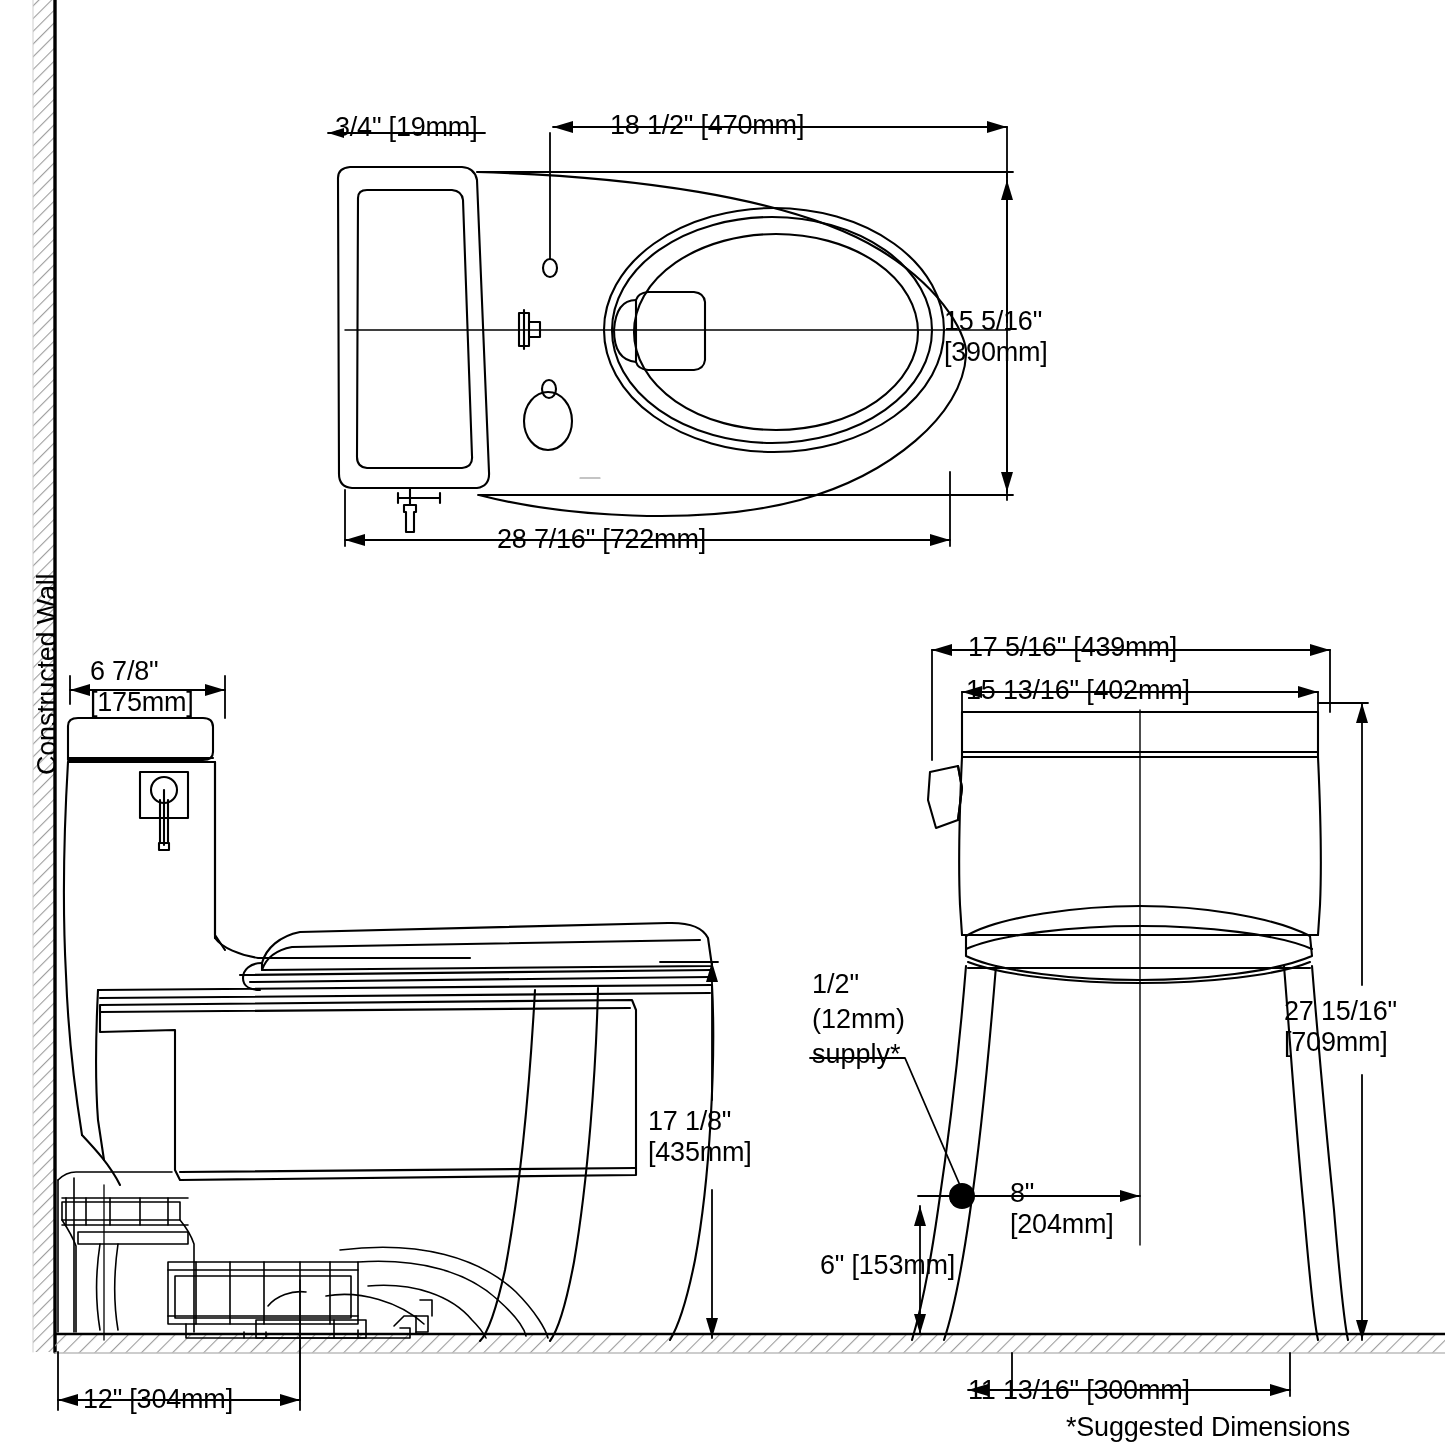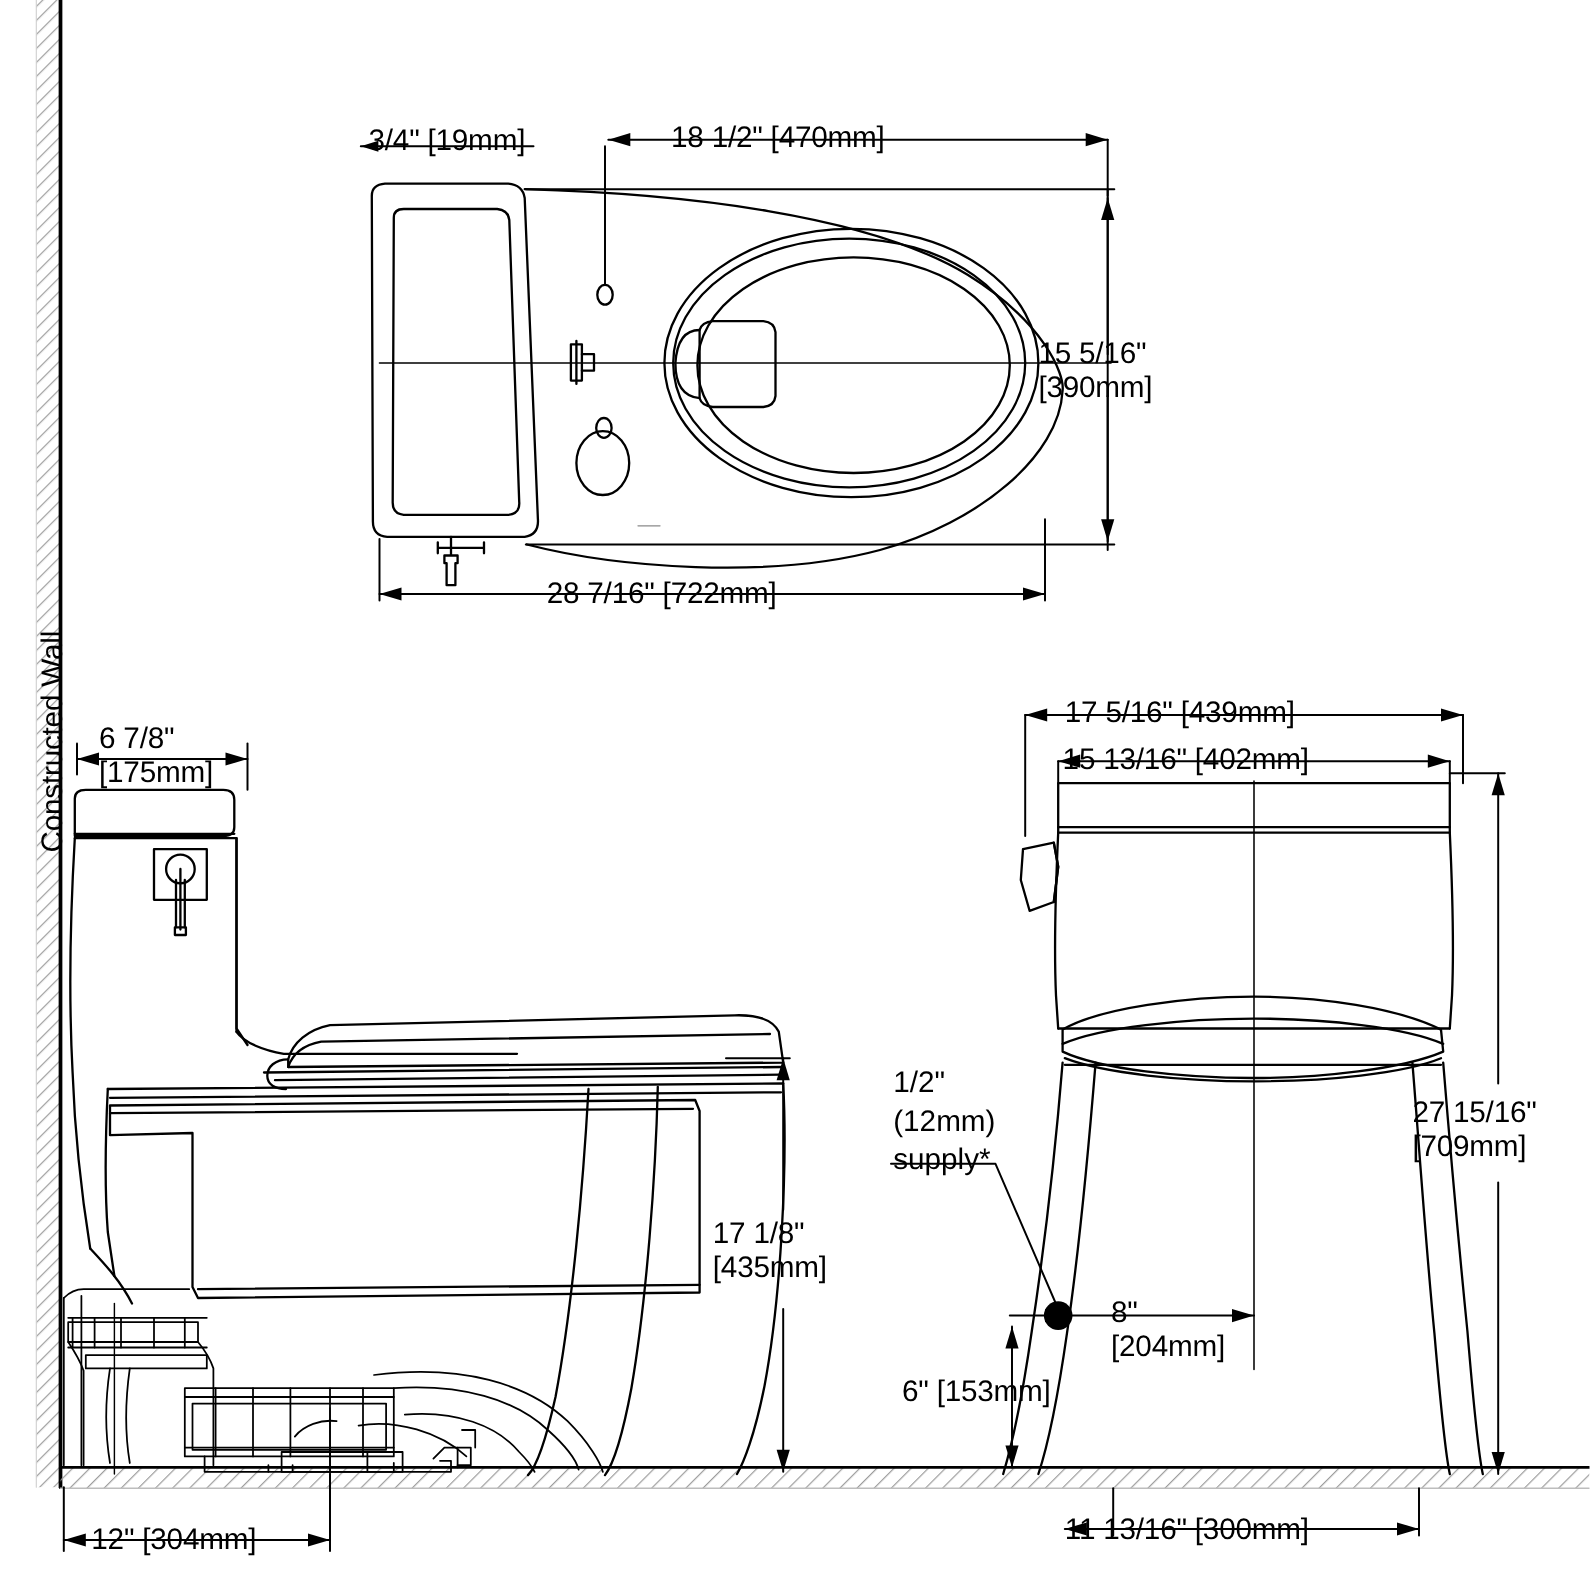--- a/index.html
+++ b/index.html
@@ -338,14 +338,15 @@
   <div class="dim-text two-line" style="left:1284px; top:996px;"><span>27 15/16"</span><br><span>[709mm]</span></div>
 
   <div class="note-text" style="left:812px; top:967px;"><span>1/2"</span><br><span>(12mm)</span><br><span>supply*</span></div>
 
   <div class="dim-text two-line" style="left:1010px; top:1178px;"><span>8"</span><br><span>[204mm]</span></div>
 
   <div class="dim-text" style="left:820px; top:1250px;">6" [153mm]</div>
 
   <div class="dim-text" style="left:968px; top:1375px;">11 13/16" [300mm]</div>
 
+  <div class="dim-text" style="left:1066px; top:1412px;">*Suggested Dimensions</div>
 
 </div>
 
 </body></html>

